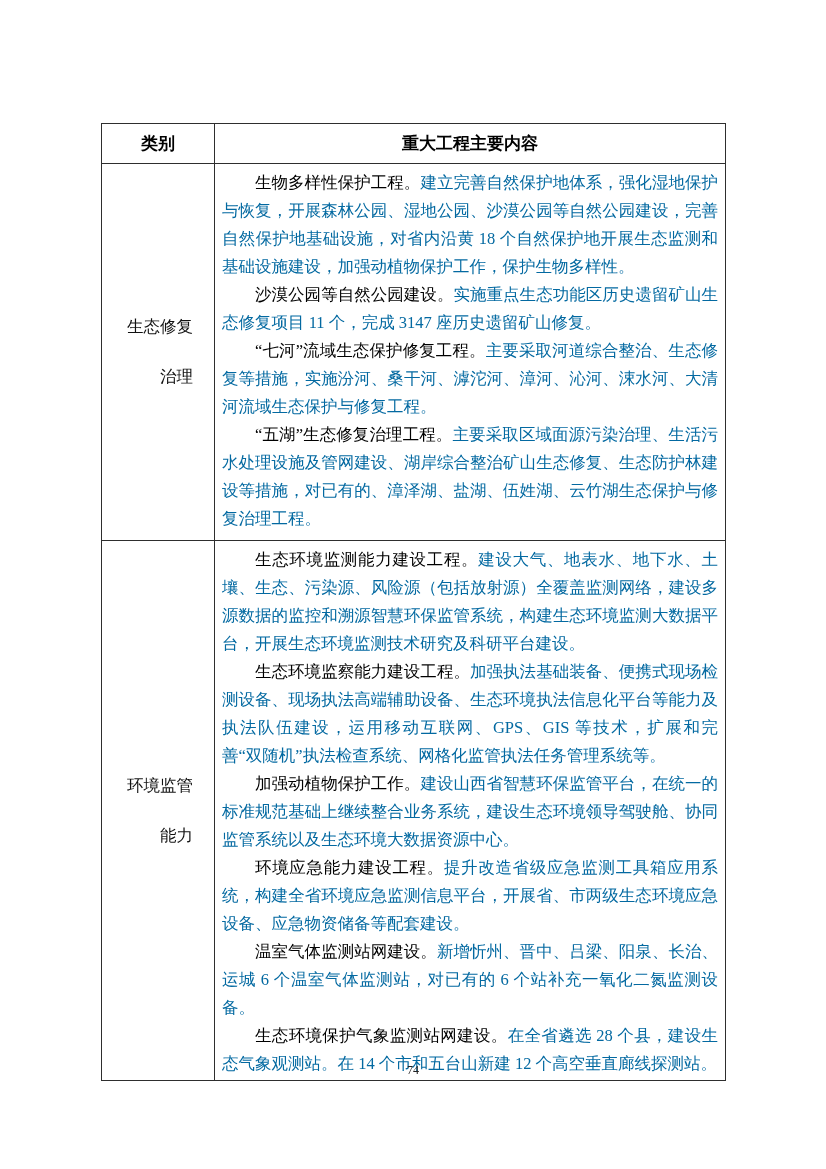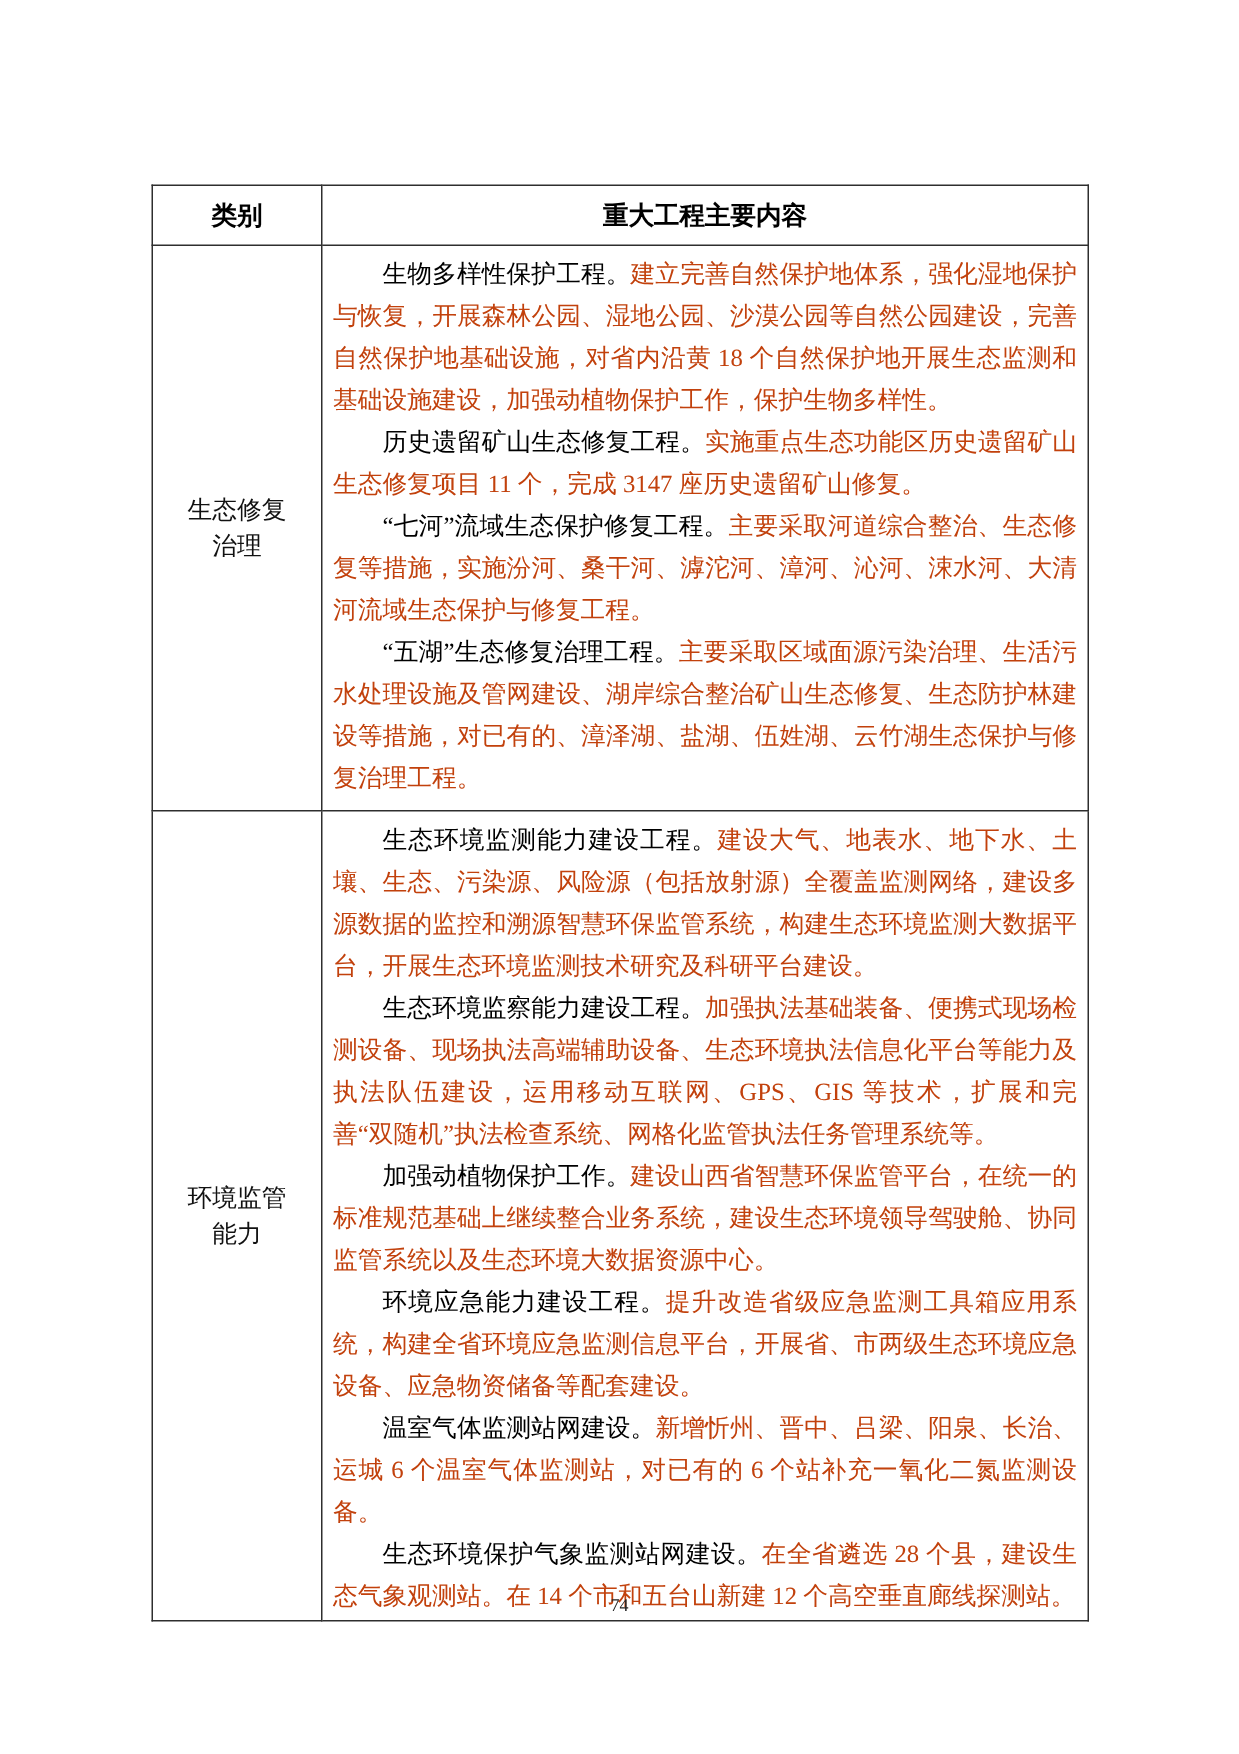--- a/index.html
+++ b/index.html
@@ -36,39 +36,39 @@
     color: #000;
   }
   td.cat-cell {
     text-align: center;
     vertical-align: middle;
     font-size: 16.5px;
   }
   .cat-text {
     width: 70px;
     margin: 0 auto;
-    line-height: 24px;
-    text-align: center;
+    line-height: 50px;
+    text-align: right;
     word-break: break-all;
   }
   td.content-cell {
     vertical-align: top;
     padding: 5px 7px 2px 7px;
   }
   tr.row-1 { height: 377px; }
   tr.row-2 { height: 511px; }
   .para {
     font-size: 16.5px;
     line-height: 28px;
     text-align: justify;
     text-indent: 2em;
     word-break: break-all;
   }
   .ptitle { font-weight: normal; color: #000; }
-  .pbody { color: #c2410c; }
+  .pbody { color: #0369a1; }
   .page-number {
     position: absolute;
     top: 1063px;
     left: 0; width: 100%;
     text-align: center;
     font-size: 12px;
     color: #222;
   }
 </style>
 </head>
@@ -86,21 +86,21 @@
         <th>类别</th>
         <th>重大工程主要内容</th>
       </tr>
 
       <tr class="row-1">
         <td class="cat-cell">
           <div class="cat-text">生态修复治理</div>
         </td>
         <td class="content-cell">
           <p class="para"><b class="ptitle">生物多样性保护工程。</b><span class="pbody">建立完善自然保护地体系，强化湿地保护与恢复，开展森林公园、湿地公园、沙漠公园等自然公园建设，完善自然保护地基础设施，对省内沿黄 18 个自然保护地开展生态监测和基础设施建设，加强动植物保护工作，保护生物多样性。</span></p>
-          <p class="para"><b class="ptitle">历史遗留矿山生态修复工程。</b><span class="pbody">实施重点生态功能区历史遗留矿山生态修复项目 11 个，完成 3147 座历史遗留矿山修复。</span></p>
+          <p class="para"><b class="ptitle">沙漠公园等自然公园建设。</b><span class="pbody">实施重点生态功能区历史遗留矿山生态修复项目 11 个，完成 3147 座历史遗留矿山修复。</span></p>
           <p class="para"><b class="ptitle">“七河”流域生态保护修复工程。</b><span class="pbody">主要采取河道综合整治、生态修复等措施，实施汾河、桑干河、滹沱河、漳河、沁河、涑水河、大清河流域生态保护与修复工程。</span></p>
           <p class="para"><b class="ptitle">“五湖”生态修复治理工程。</b><span class="pbody">主要采取区域面源污染治理、生活污水处理设施及管网建设、湖岸综合整治矿山生态修复、生态防护林建设等措施，对已有的、漳泽湖、盐湖、伍姓湖、云竹湖生态保护与修复治理工程。</span></p>
         </td>
       </tr>
 
       <tr class="row-2">
         <td class="cat-cell">
           <div class="cat-text">环境监管能力</div>
         </td>
         <td class="content-cell">

